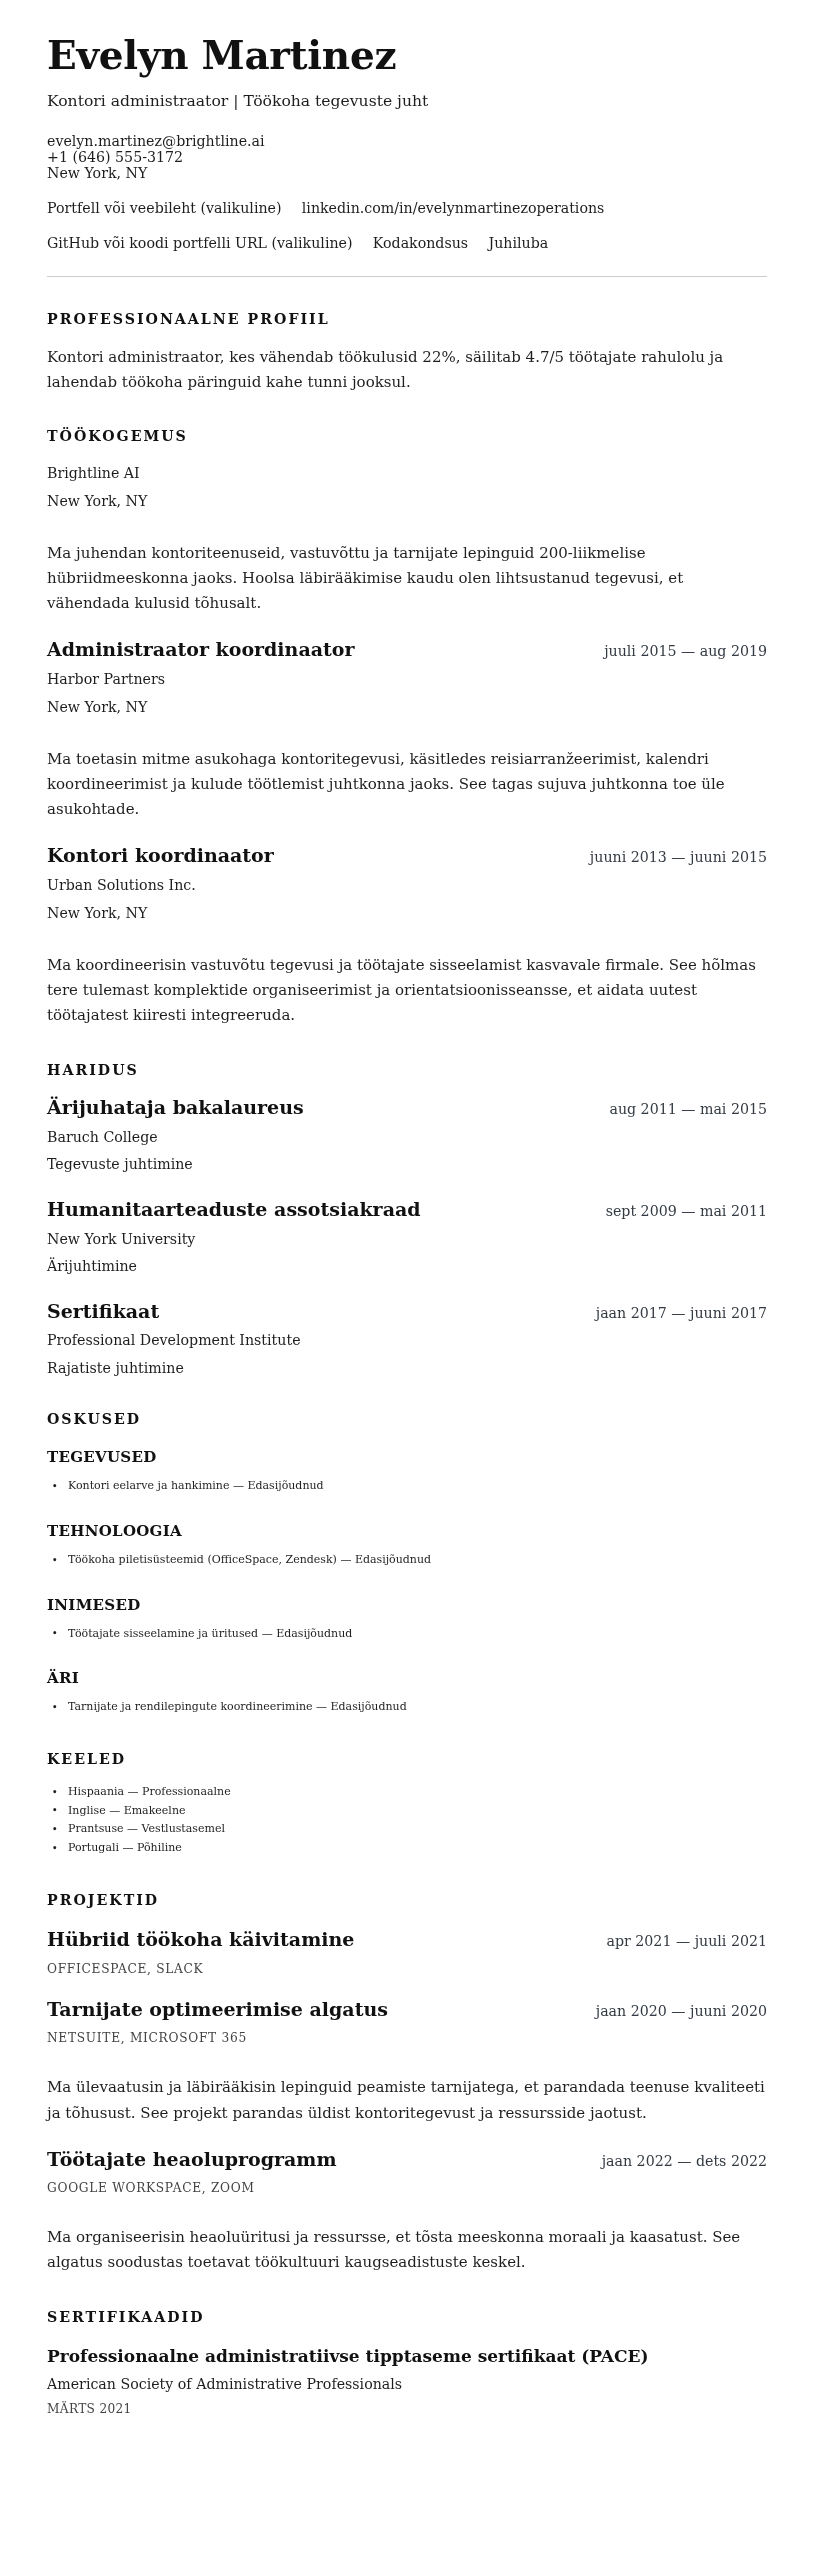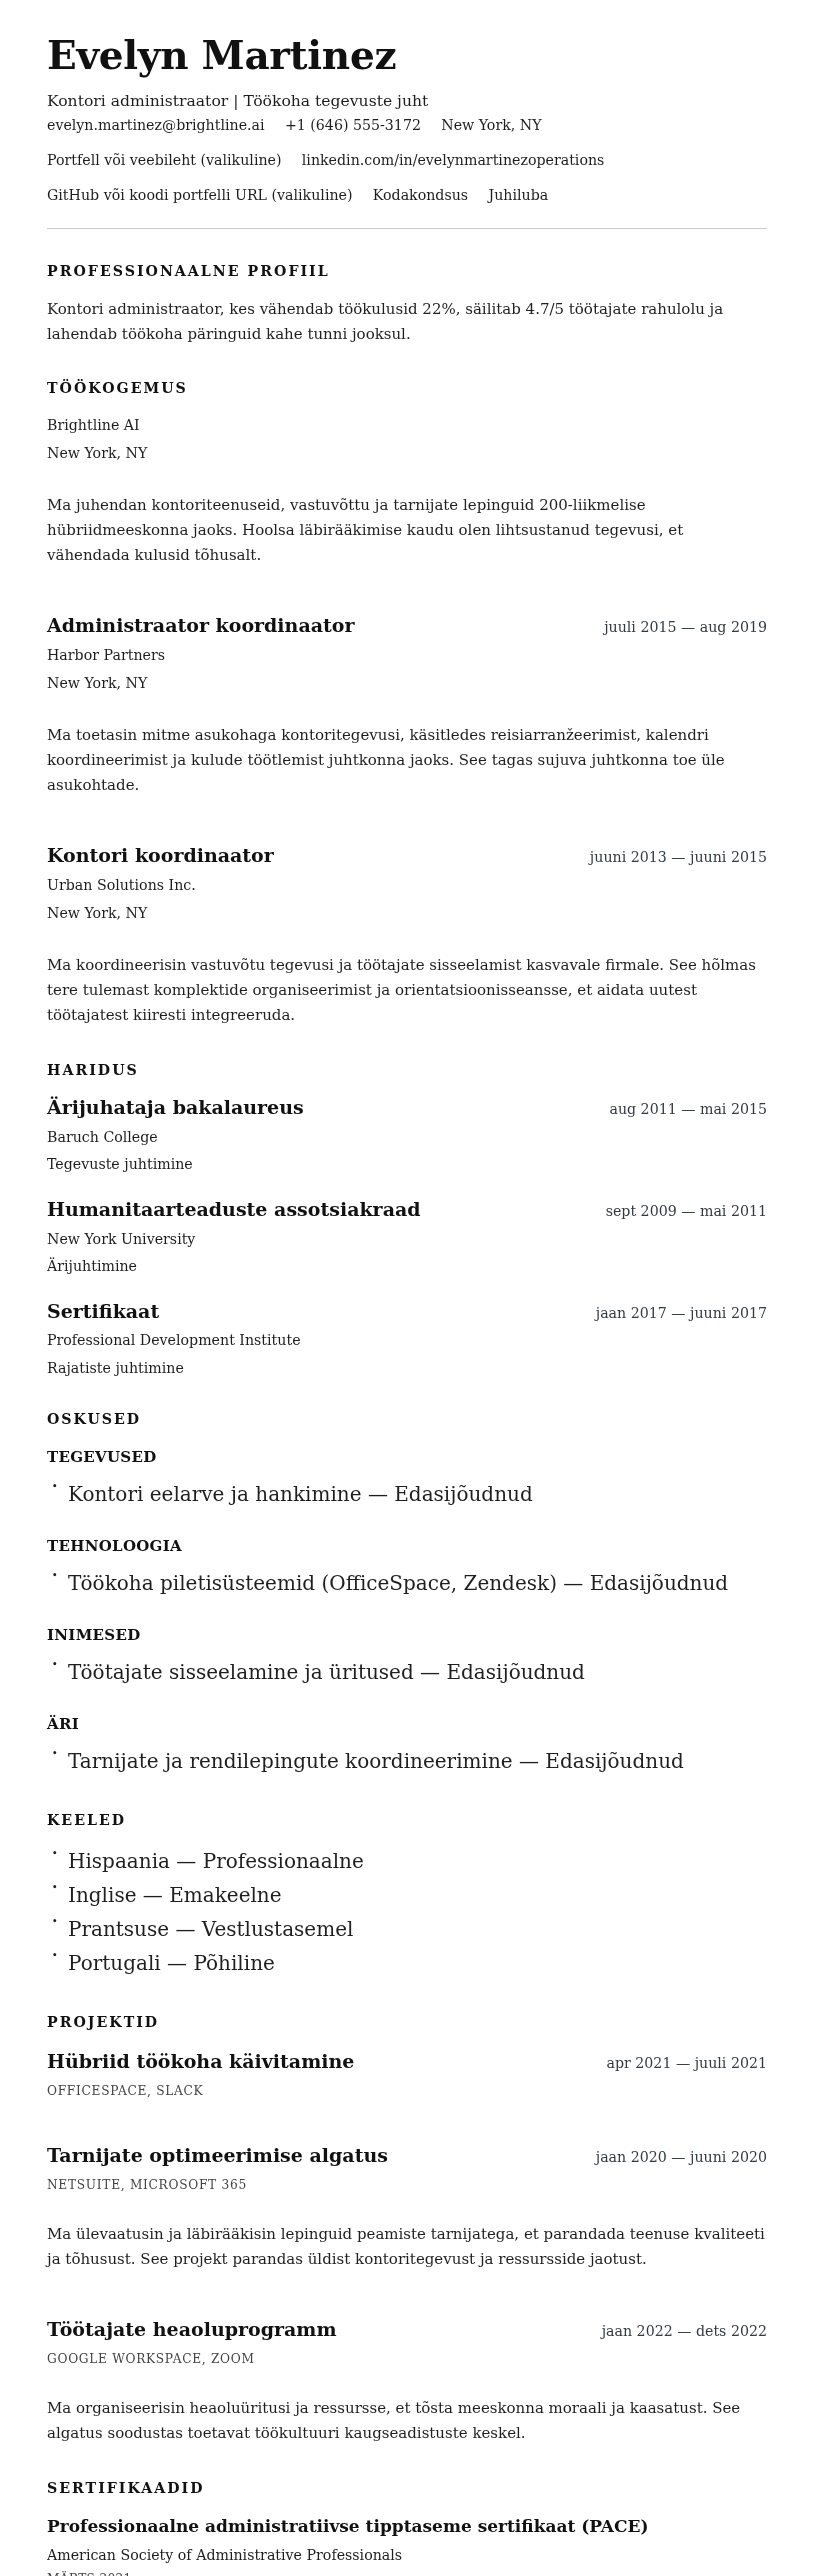--- a/index.html
+++ b/index.html
@@ -29,21 +29,21 @@
     color: #1e1e1e;
   }
   .contact-row {
     display: flex;
     flex-wrap: wrap;
     column-gap: 20.3px;
     font-size: 14.2px;
     color: #1e1e1e;
     margin-top: 19px;
   }
-  .contact-row.first { margin-top: 7px; }
+  .contact-row.first { margin-top: 23px; flex-direction: column; }
   .divider {
     border: none;
     border-top: 1.4px solid #cccccc;
     margin: 24.4px 0 0 0;
   }
 
   
   .section-heading {
     font-size: 14.2px;
     font-weight: 700;
@@ -53,21 +53,21 @@
     line-height: 1.2;
   }
   .summary {
     font-size: 15px;
     line-height: 1.64;
     margin-top: 17.6px;
     color: #1f1f1f;
   }
 
   
-  .entry { margin-top: 46px; }
+  .entry { margin-top: 22px; }
   .entry.first { margin-top: 19px; }
   .entry-head {
     display: flex;
     justify-content: space-between;
     align-items: baseline;
     gap: 13.6px;
   }
   .entry-title {
     font-size: 19px;
     font-weight: 700;
@@ -120,21 +120,21 @@
   .cat-title.first { margin-top: 20.3px; }
 
   ul.bullets {
     list-style: none;
     margin: 11px 0 0 0;
     padding: 0;
   }
   ul.bullets li {
     position: relative;
     padding-left: 21px;
-    font-size: 20px;
+    font-size: 11px;
     line-height: 1.7;
     color: #1f1f1f;
   }
   ul.bullets li::before {
     content: "•";
     position: absolute;
     left: 4.7px;
     top: 0.7px;
     font-size: 10.2px;
     color: #1f1f1f;

